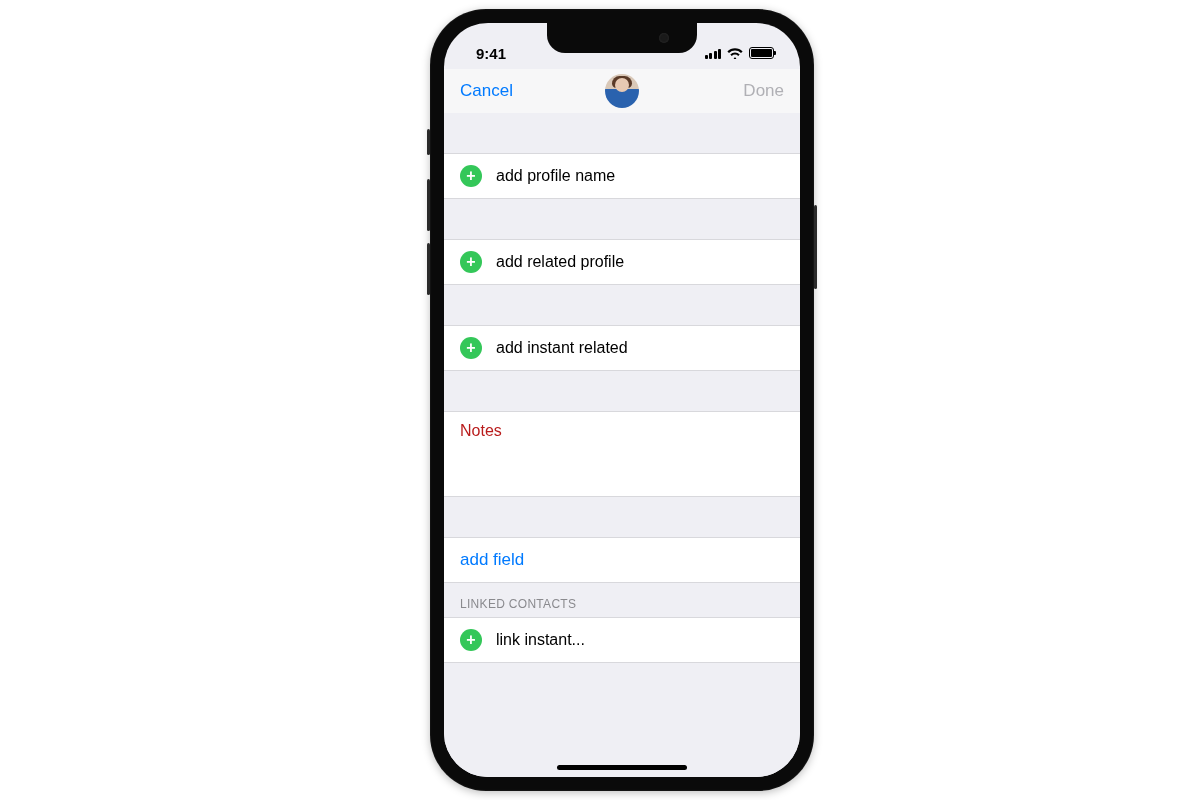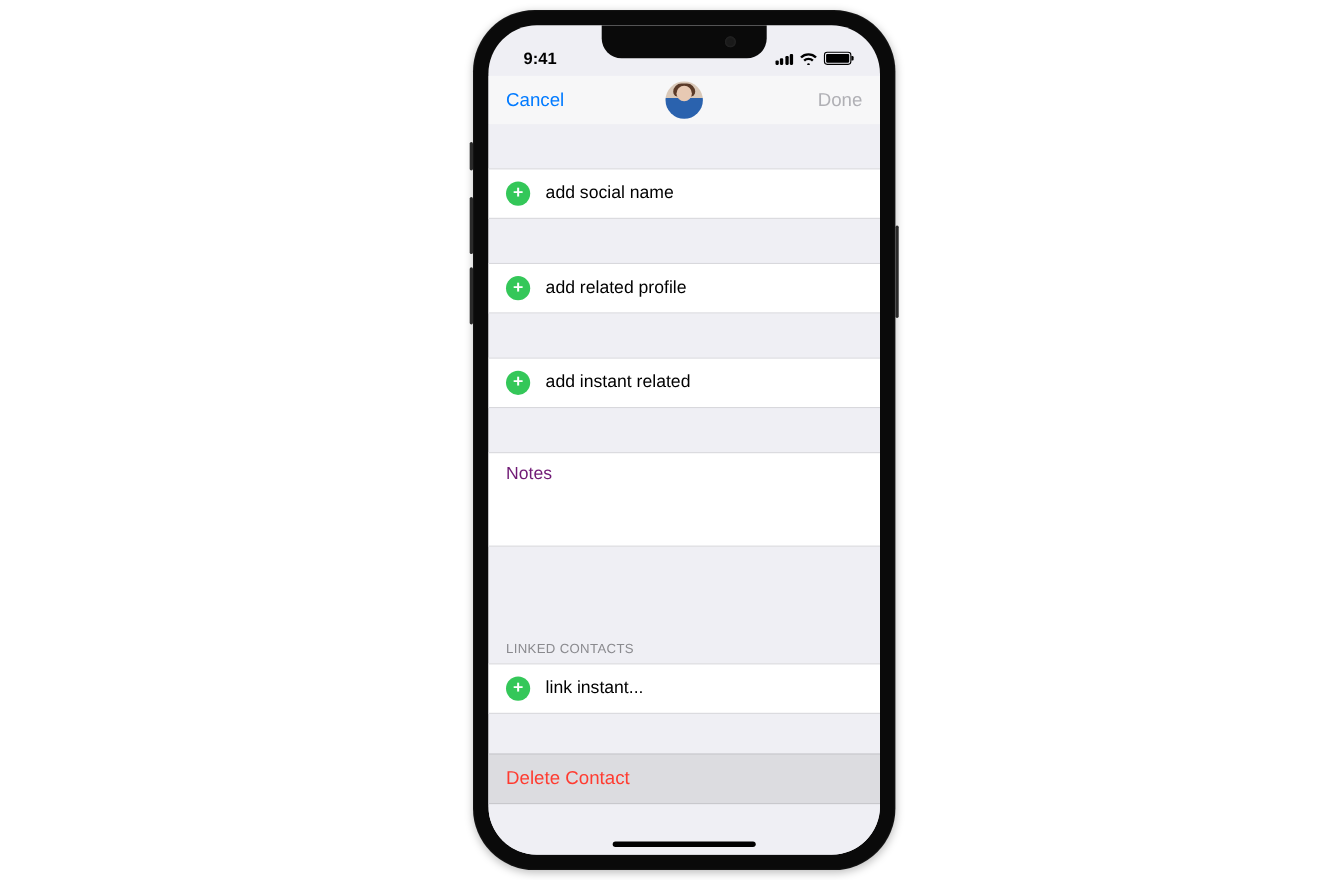--- a/index.html
+++ b/index.html
@@ -94,26 +94,26 @@
     min-height:44px; padding:0 16px;
     font-size:16px; color:#000;
   }
 
   .add-icn{
     width:22px; height:22px; border-radius:50%;
     background:#34c759; color:#fff; display:flex; align-items:center; justify-content:center;
     font-size:16px; font-weight:700; line-height:1; flex-shrink:0;
   }
 
-  .notes-row { align-items:flex-start; padding-top:10px; min-height:84px; font-size:16px; color:#701a75;}
+  .notes-row { align-items:flex-start; padding-top:10px; min-height:84px; font-size:16px; color:#b91c1c;}
   .addfield-row { color:#007aff; font-size:17px; }
 
   .section-header{
     font-size:12px; letter-spacing:.3px; color:#8a8a8e;
-    text-transform:uppercase; padding:14px 16px 6px;margin-top:32px;
+    text-transform:uppercase; padding:14px 16px 6px;
   }
 
   .delete-row{
     background:#dcdce0; color:#ff3b30; font-size:17px;
     min-height:46px; display:flex; align-items:center; padding:0 16px;
     border-top:1px solid #c8c8cc; border-bottom:1px solid #c8c8cc;
   }
 
   .home-indicator{
     position:absolute; bottom:7px; left:50%; transform:translateX(-50%);
@@ -160,21 +160,21 @@
         <span class="nav-done">Done</span>
       </div>
 
       <div class="content">
 
         <div class="gap"></div>
 
         <div class="group">
           <div class="row">
             <span class="add-icn">+</span>
-            <span>add social name</span>
+            <span>add profile name</span>
           </div>
         </div>
 
         <div class="gap"></div>
 
         <div class="group">
           <div class="row">
             <span class="add-icn">+</span>
             <span>add related profile</span>
           </div>
@@ -192,35 +192,37 @@
         <div class="gap"></div>
 
         <div class="group">
           <div class="row notes-row">
             <span>Notes</span>
           </div>
         </div>
 
         <div class="gap"></div>
 
+        <div class="group">
+          <div class="row addfield-row">
+            <span>add field</span>
+          </div>
+        </div>
 
         <div class="section-header">LINKED CONTACTS</div>
 
         <div class="group">
           <div class="row">
             <span class="add-icn">+</span>
             <span>link instant...</span>
           </div>
         </div>
 
         <div class="gap-sm"></div>
 
-        <div class="delete-row">
-          <span>Delete Contact</span>
-        </div>
 
         <div style="height:26px"></div>
       </div>
 
       <div class="home-indicator"></div>
     </div>
   </div>
 </div>
 
 </body></html>

